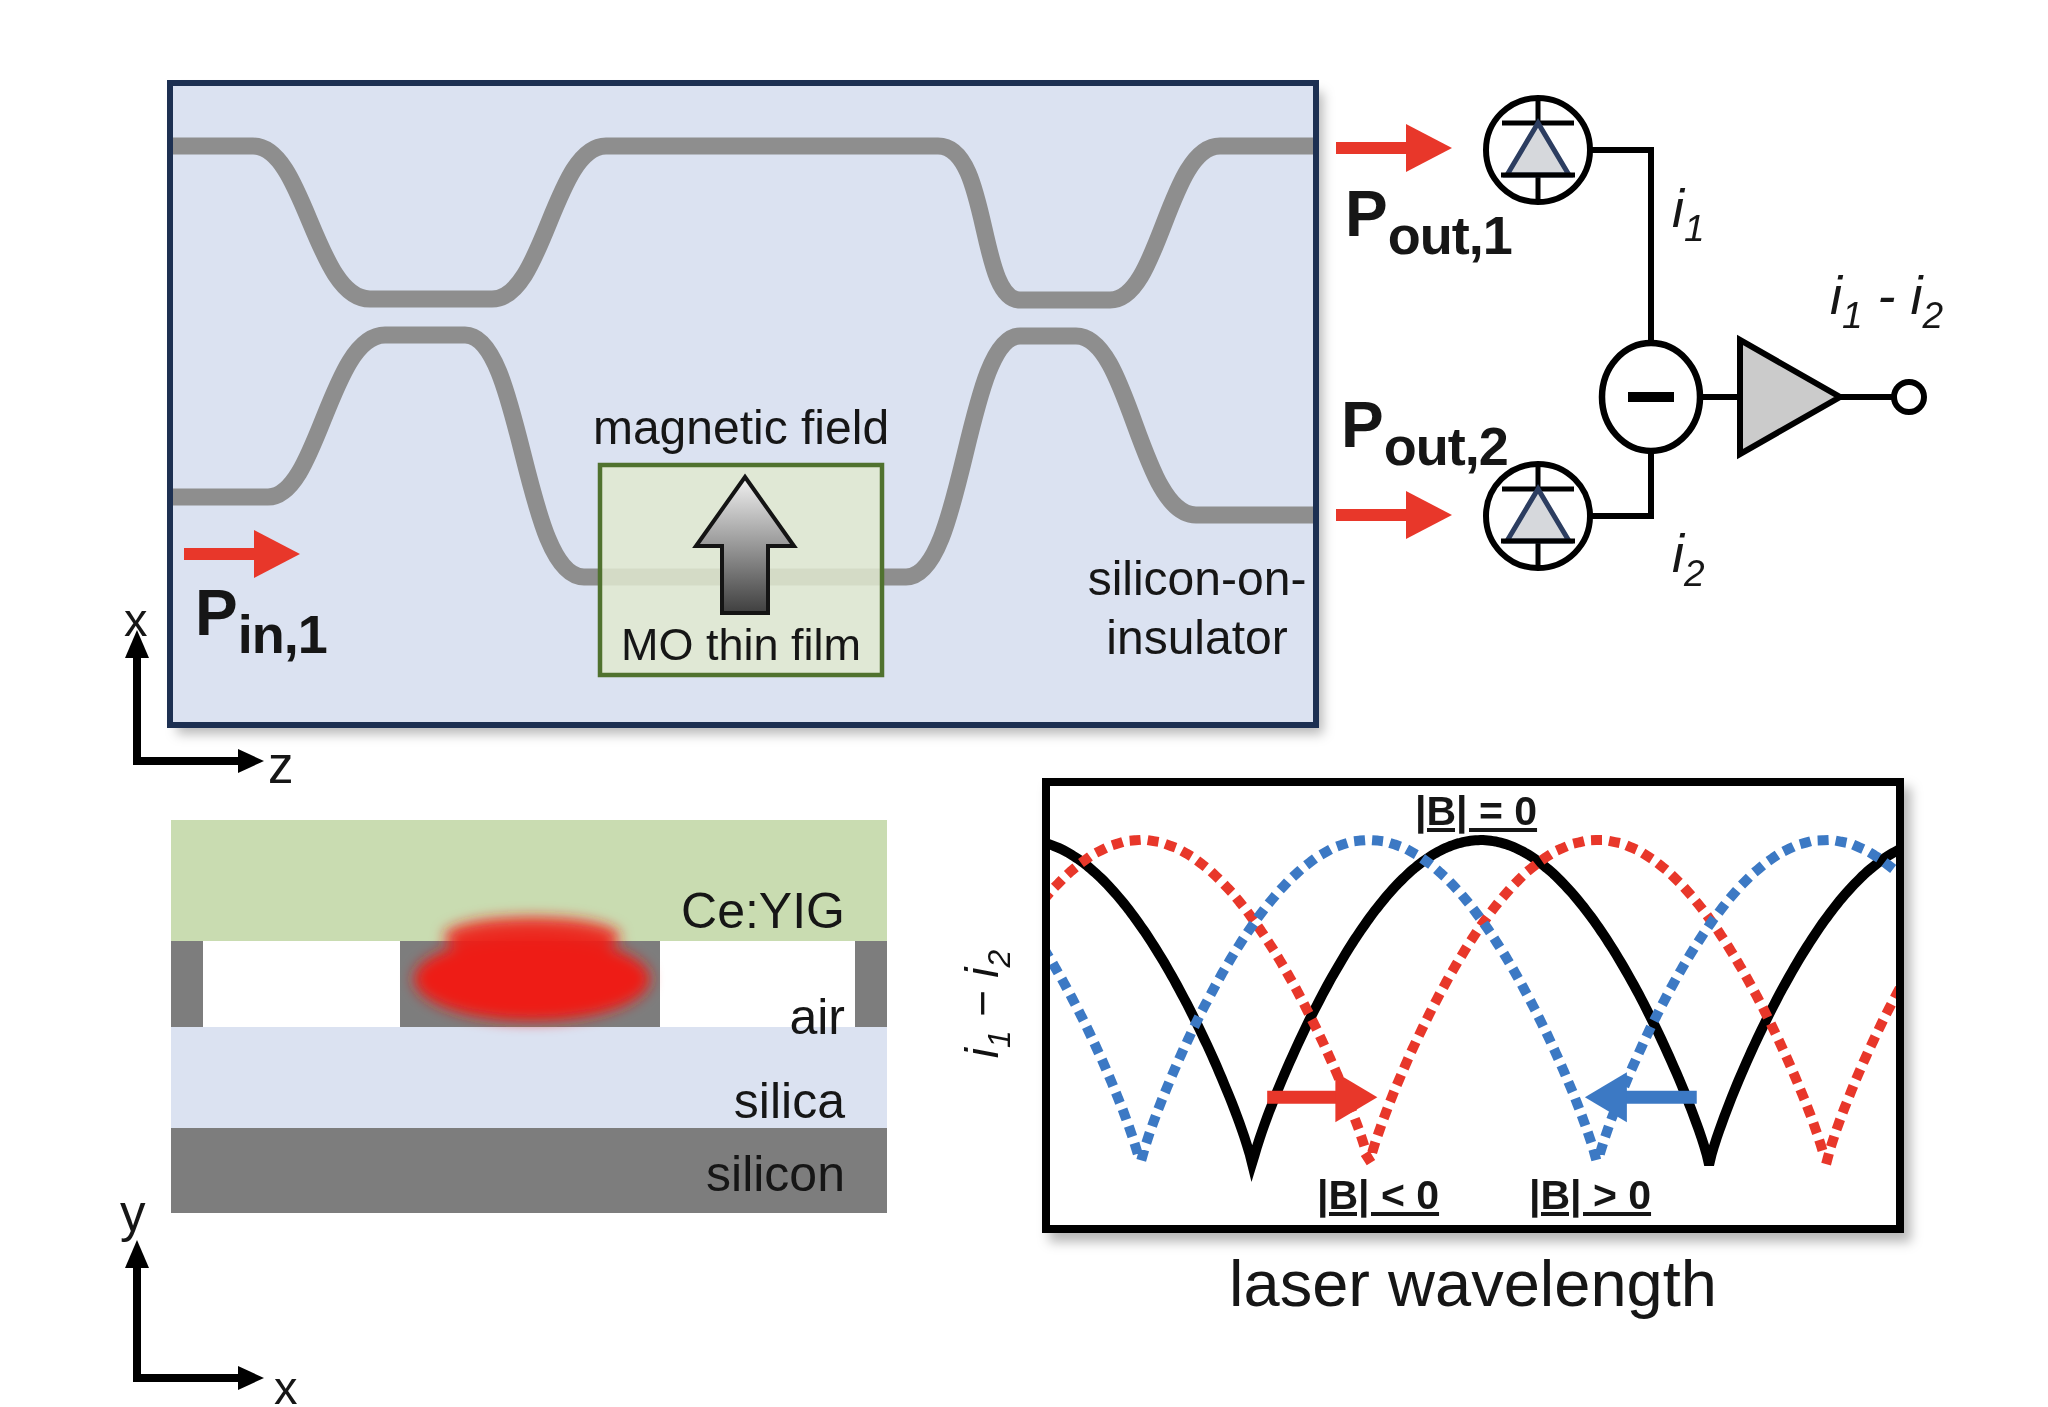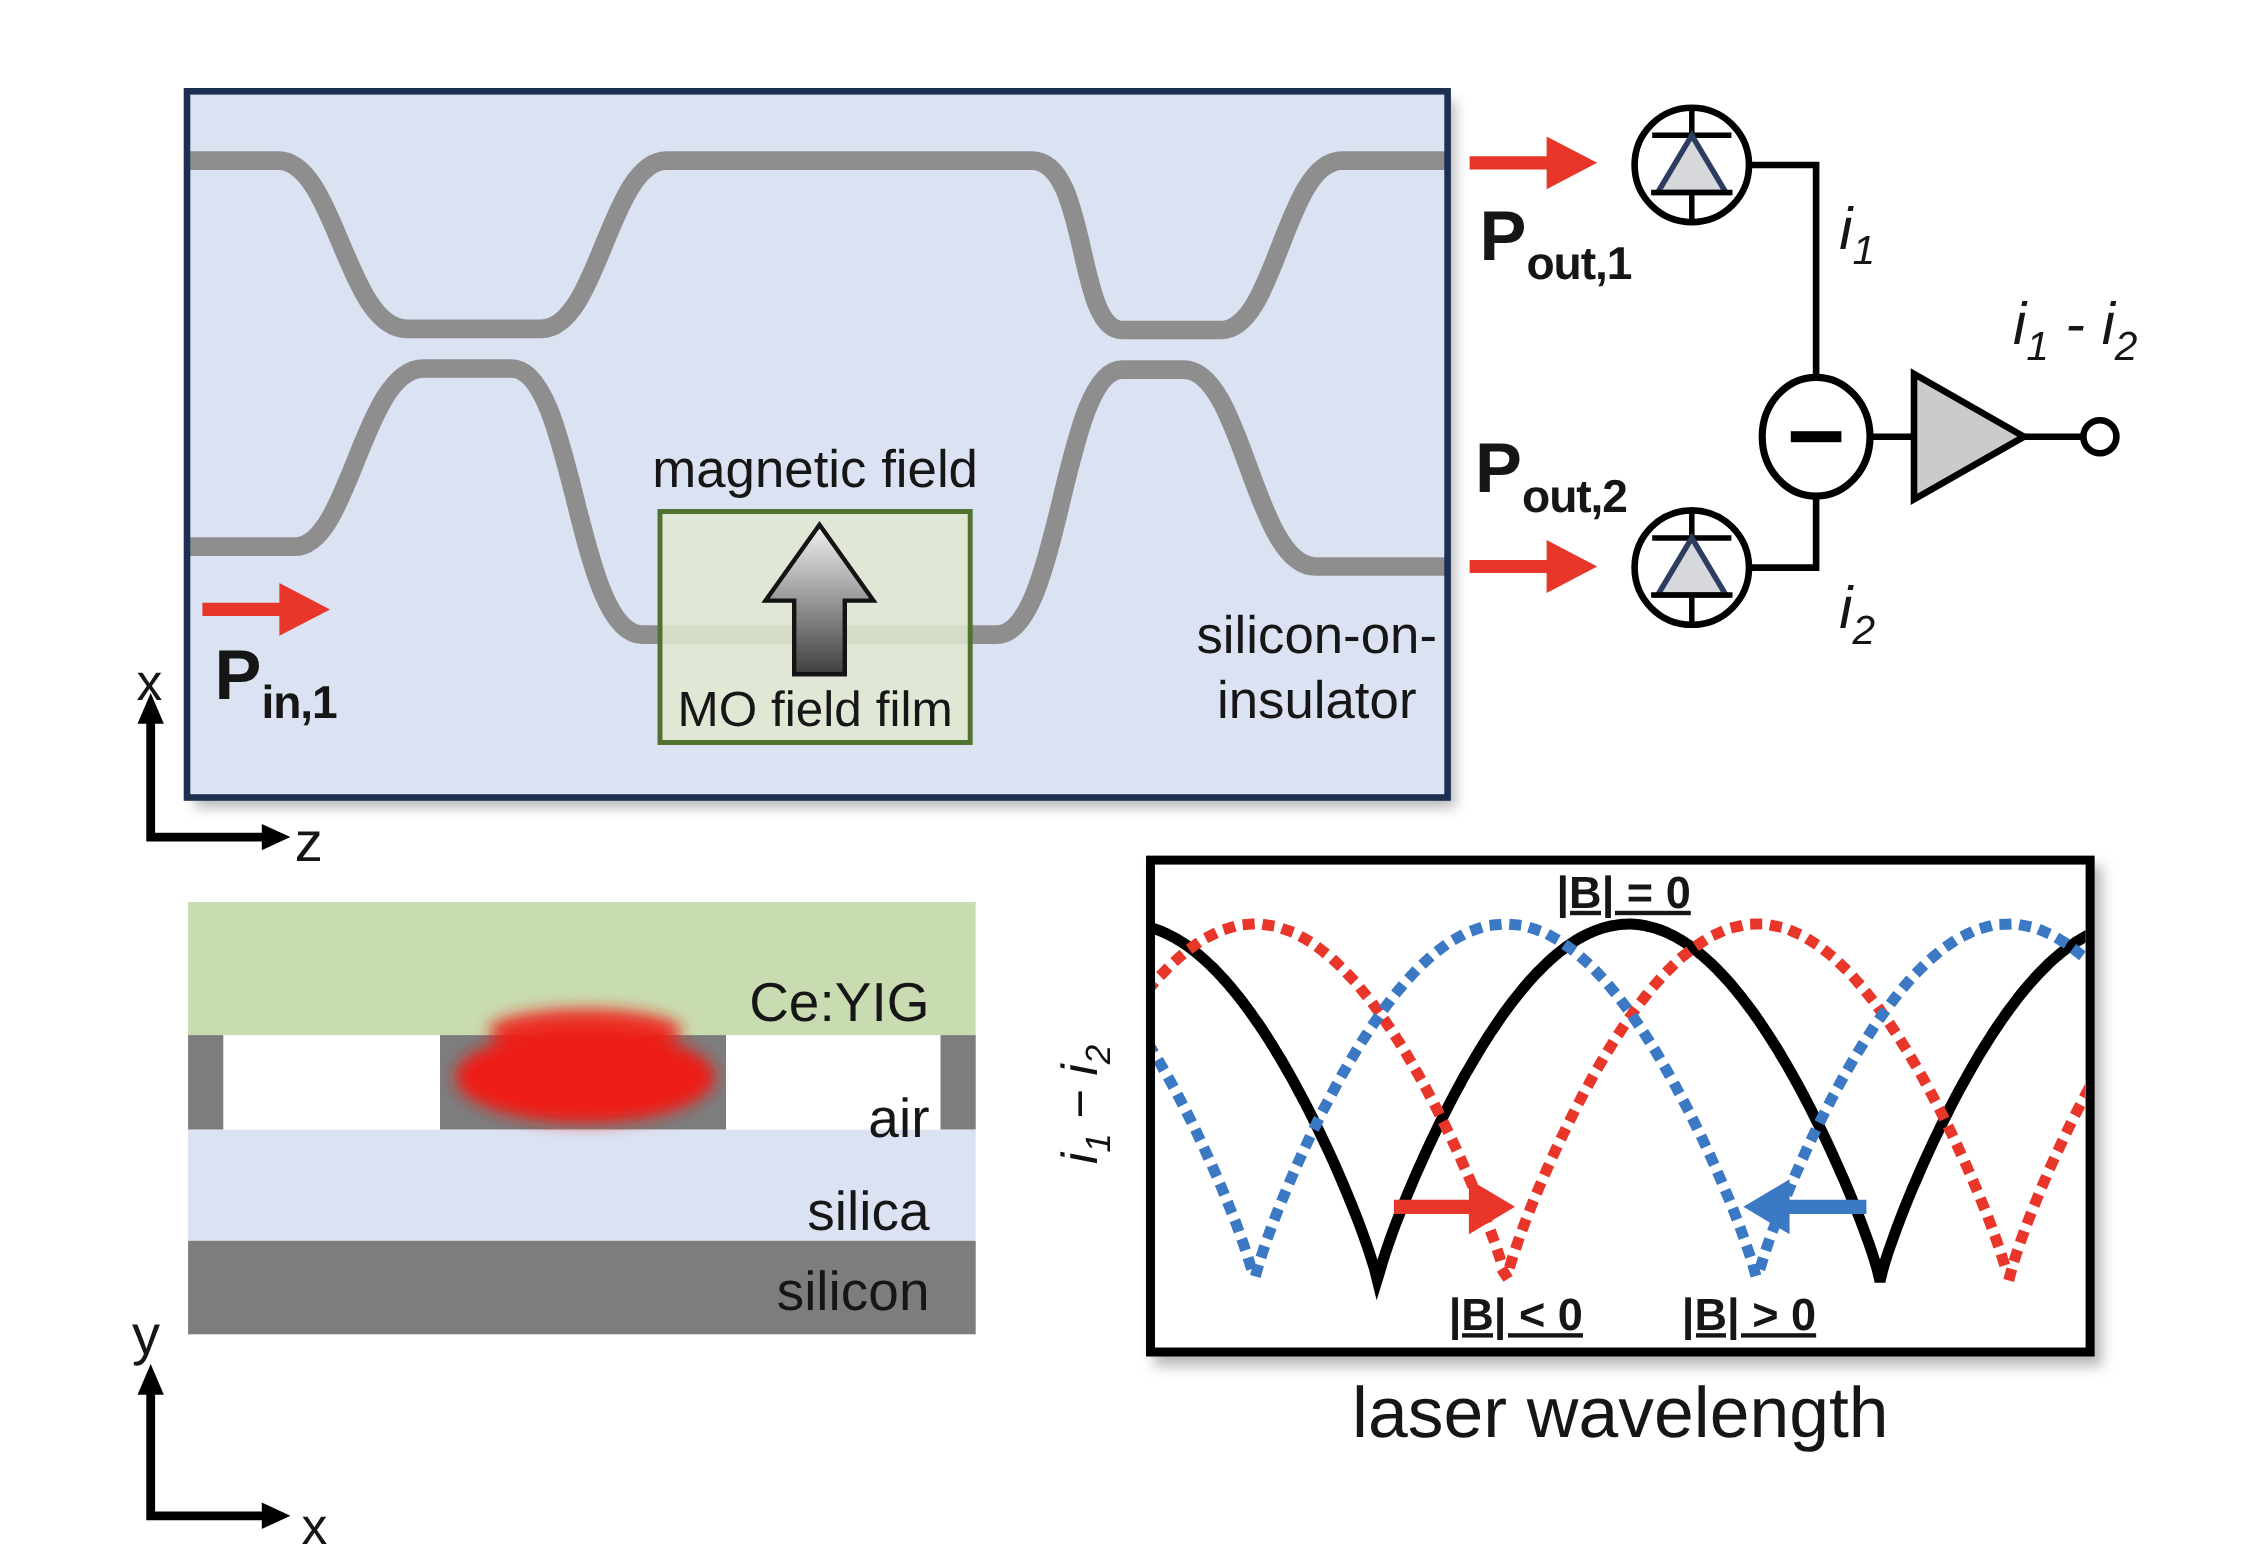--- a/index.html
+++ b/index.html
@@ -2,21 +2,21 @@
 <html><head>
 <meta charset="utf-8">
 <style>
   html,body{margin:0;padding:0;background:#ffffff;}
   #canvas{position:relative;width:2048px;height:1407px;background:#ffffff;overflow:hidden;
           font-family:"Liberation Sans",sans-serif;color:#111;}
   #drawing{position:absolute;left:0;top:0;}
   .lbl{position:absolute;white-space:nowrap;color:#161616;}
   .cx{transform:translateX(-50%);}
   .plabel .m{font-weight:700;font-size:64px;letter-spacing:0px;}
-  .plabel .s{font-weight:700;font-size:42px;vertical-align:-18px;letter-spacing:-1px;}
+  .plabel .s{font-weight:700;font-size:54px;vertical-align:-18px;letter-spacing:-1px;}
   .ilabel{font-style:italic;font-size:54px;}
   .ilabel .s{font-size:37px;vertical-align:-14px;}
   .txt48{font-size:48px;}
   .txt45{font-size:45px;}
   .soi{font-size:48px;line-height:59px;text-align:center;}
   .layerlbl{position:absolute;left:445px;width:400px;text-align:right;font-size:50px;color:#161616;}
   .blabel{font-weight:700;font-size:41px;text-decoration:underline;}
   .xaxis-lbl{font-size:65px;}
   .ylabel-rot{position:absolute;left:986px;top:1004px;transform:translate(-50%,-50%) rotate(-90deg);
               font-style:italic;font-size:46px;white-space:nowrap;}
@@ -130,21 +130,21 @@
           <line x1="1696.748" y1="1097.135" x2="1618.874" y2="1097.135" stroke="#3c79c4" stroke-width="13"></line>
           <polygon points="1584.874,1097.135 1626.874,1072.135 1626.874,1122.135" fill="#3c79c4"></polygon>
         </g>
     </g>
   </svg>
 
   <div class="lbl plabel" style="left:195px;top:576px;">
     <span class="m">P</span><span class="s">in,1</span>
   </div>
   <div class="lbl txt48 cx" style="left:741px;top:400px;"><span>magnetic field</span></div>
-  <div class="lbl txt45 cx" style="left:741px;top:619px;"><span>MO field film</span></div>
+  <div class="lbl txt45 cx" style="left:741px;top:619px;"><span>MO thin film</span></div>
   <div class="lbl soi cx" style="left:1197px;top:549px;">
     <div>silicon-on-</div>
     <div>insulator</div>
   </div>
   <div class="lbl axis-letter" style="left:124px;top:592px;"><span>x</span></div>
   <div class="lbl axis-letter-big" style="left:268px;top:736px;"><span>z</span></div>
 
   <div class="lbl plabel" style="left:1345px;top:177px;">
     <span class="m">P</span><span class="s">out,1</span>
   </div>

